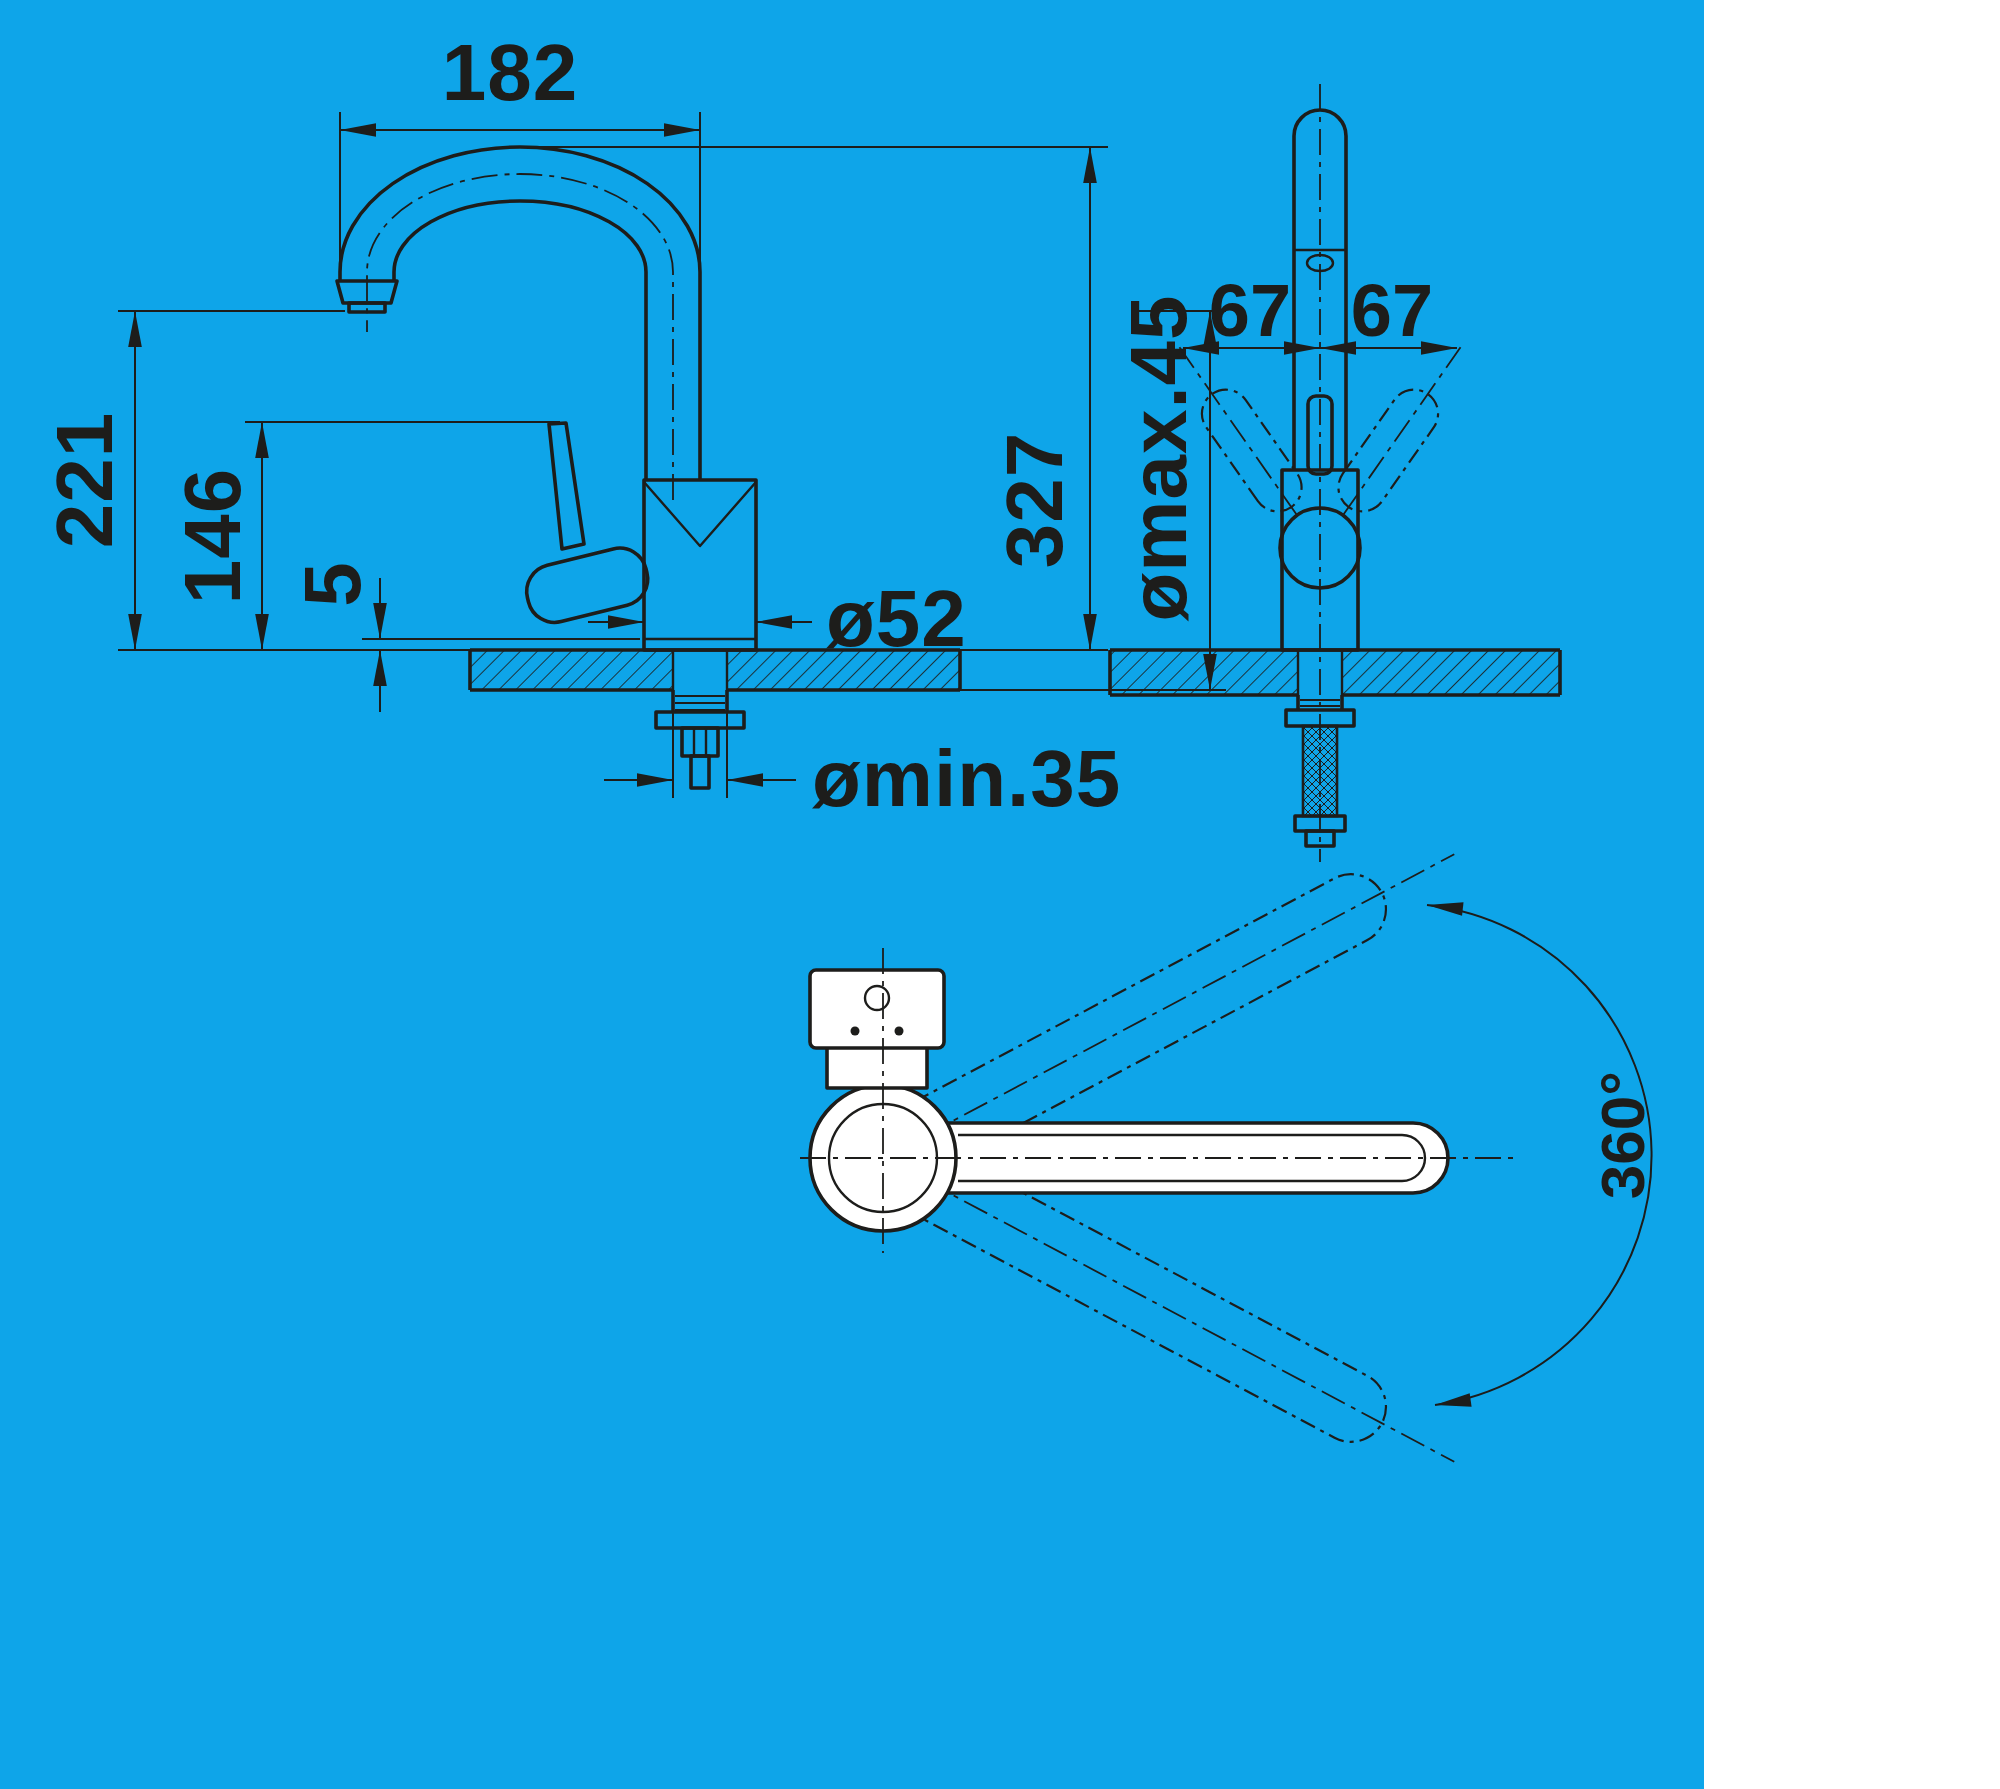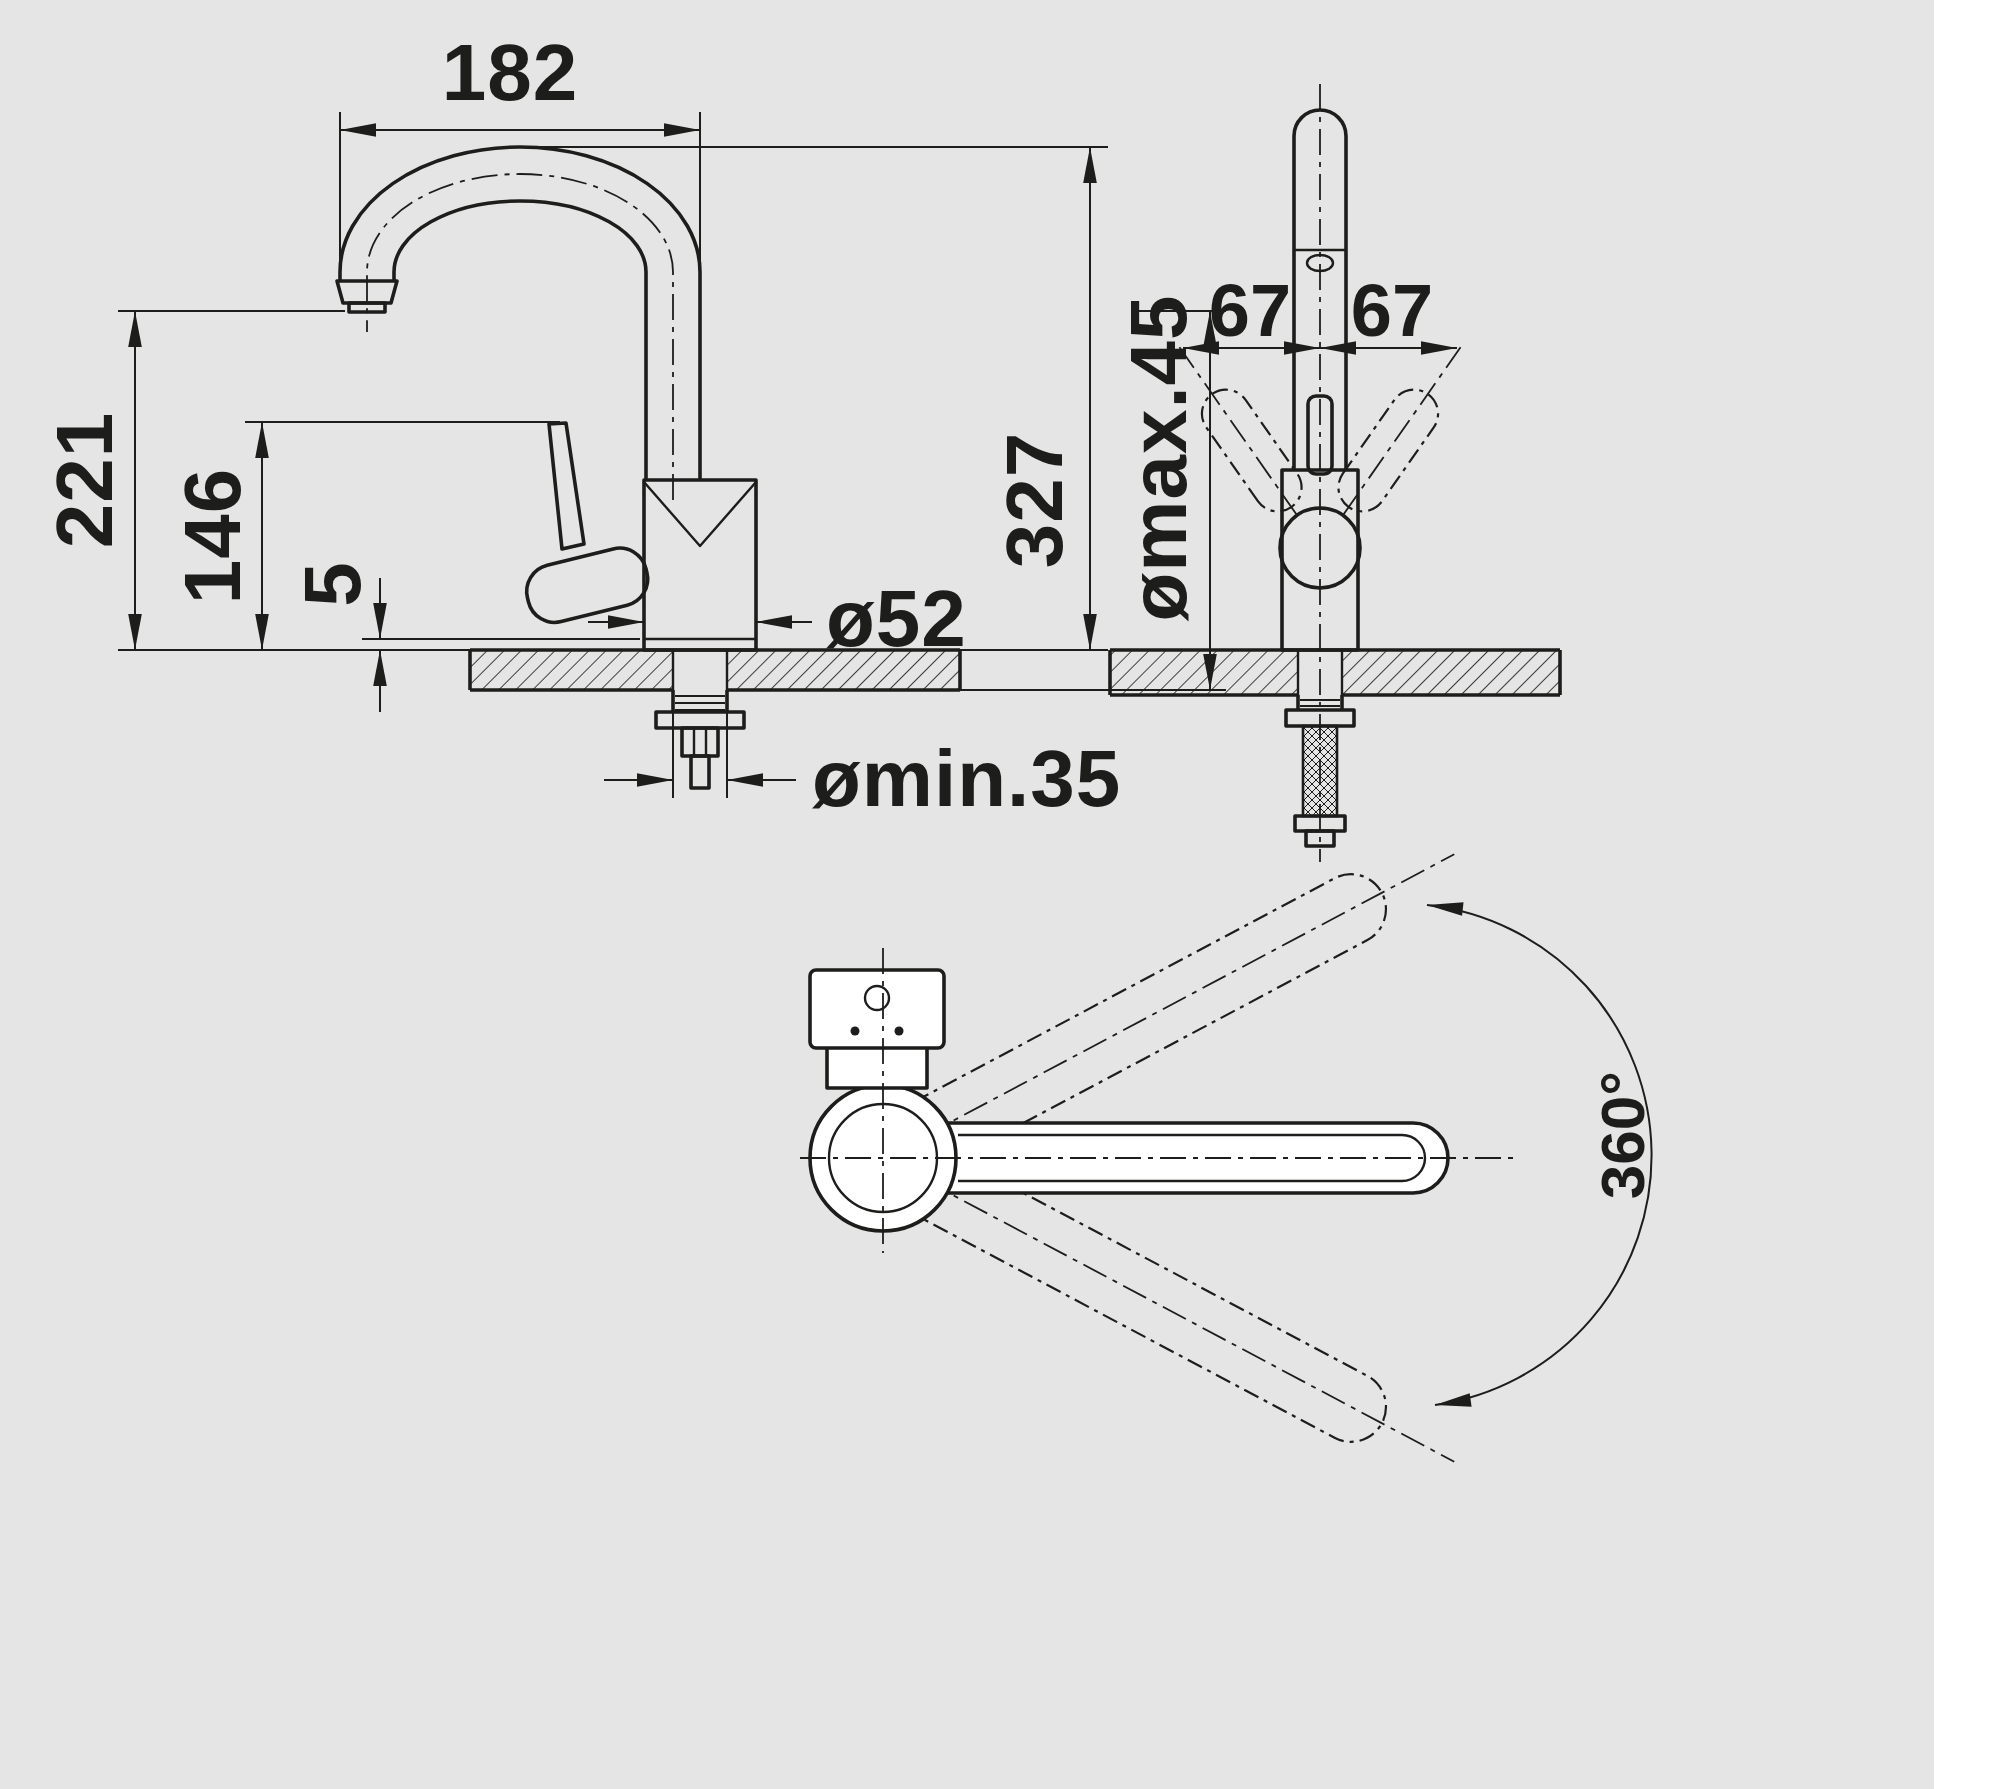--- a/index.html
+++ b/index.html
@@ -1,16 +1,16 @@
 <!DOCTYPE html>
 <html><head>
 <meta charset="utf-8">
 <style>
   html,body { margin:0; padding:0; background:#ffffff; }
-  .canvas { position:relative; width:1934px; height:1789px; background:#e5e5e5; overflow:hidden; }
+  .canvas { position:relative; width:1704px; height:1789px; background:#0ea5e9; overflow:hidden; }
   svg { display:block; }
 
   .ol   { fill:none; stroke:#1d1d1b; stroke-width:3.6; stroke-linejoin:round; }
   .wfill{ fill:#ffffff; stroke:#1d1d1b; stroke-width:3.6; stroke-linejoin:round; }
   .med  { fill:none; stroke:#1d1d1b; stroke-width:2.4; stroke-linejoin:round; }
   .dim  { fill:none; stroke:#1d1d1b; stroke-width:2; }
   .cl   { fill:none; stroke:#1d1d1b; stroke-width:1.8; stroke-dasharray:26 7 5 7; }
   .alt  { fill:none; stroke:#1d1d1b; stroke-width:2.2; stroke-dasharray:16 6 4 6; }
   .hatchfill { fill:url(#hatch); stroke:none; }
   .braid { fill:url(#braid); stroke:#1d1d1b; stroke-width:2.6; }

